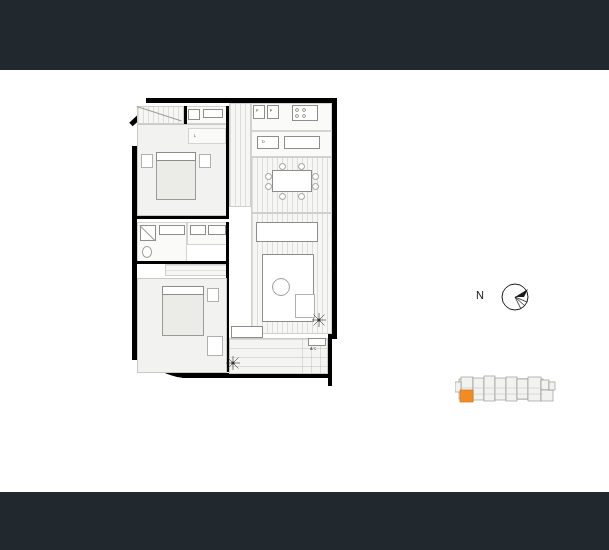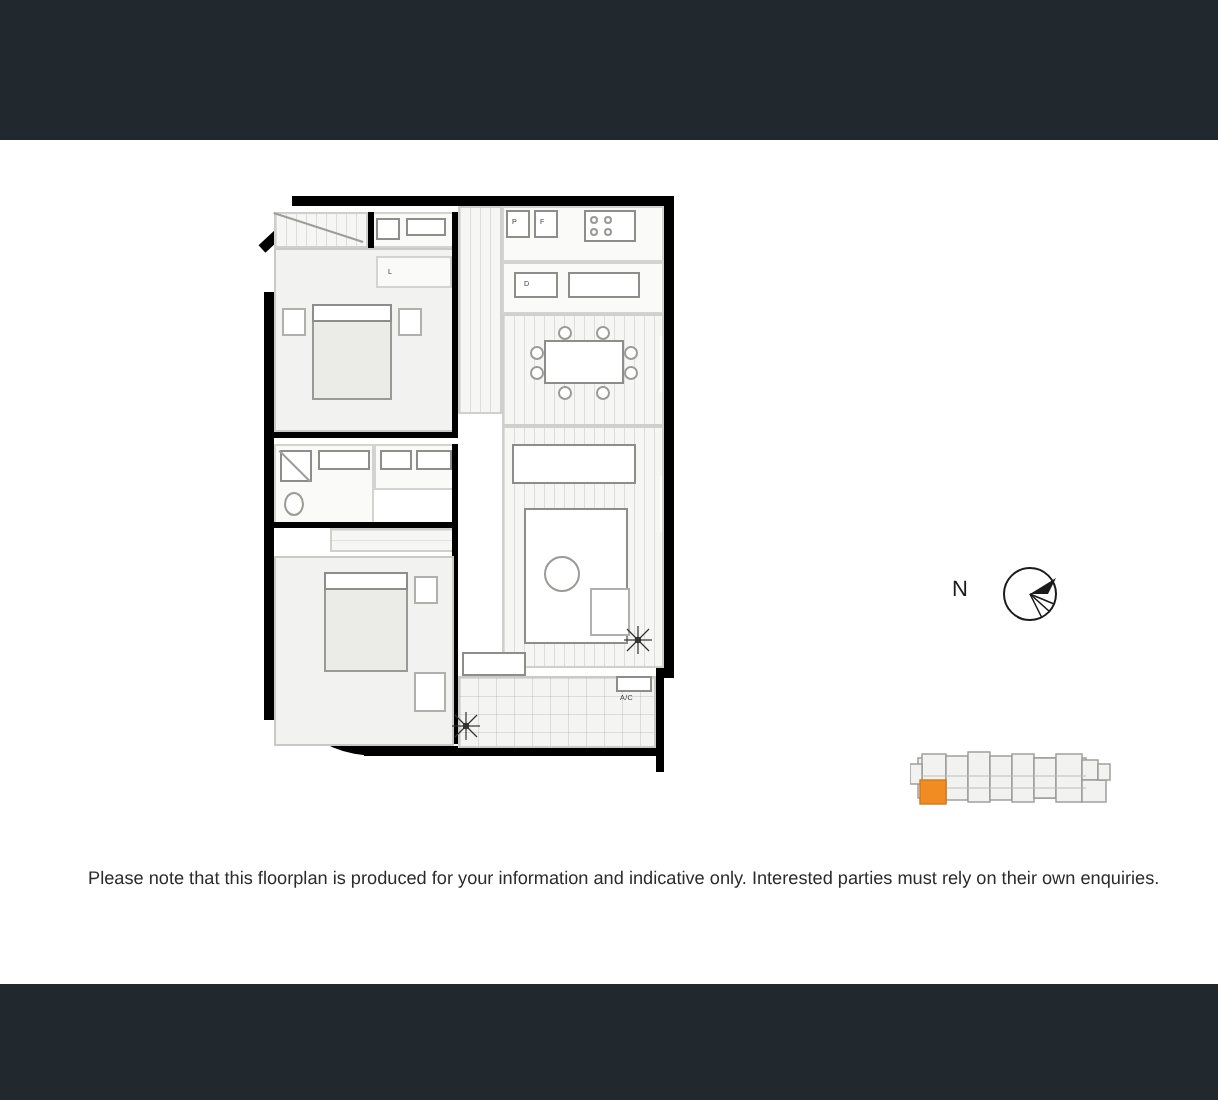--- a/index.html
+++ b/index.html
@@ -325,16 +325,15 @@
           <rect x="0" y="14" width="6" height="10"></rect>
         </g>
         <g stroke="#bdbdba" stroke-width="0.5">
           <line x1="6" y1="20" x2="88" y2="20"></line>
           <line x1="6" y1="26" x2="88" y2="26"></line>
         </g>
         <rect x="5" y="22" width="13" height="12" fill="#f08c22" stroke="#d07a18" stroke-width="0.7"></rect>
       </svg>
     </div>
 
-    <p class="disclaimer">Please note that this floorplan is produced for your information and indicative only. Interested parties must rely on their own enquiries.</p>
 
   </div>
 </div>
 
 </body></html>

